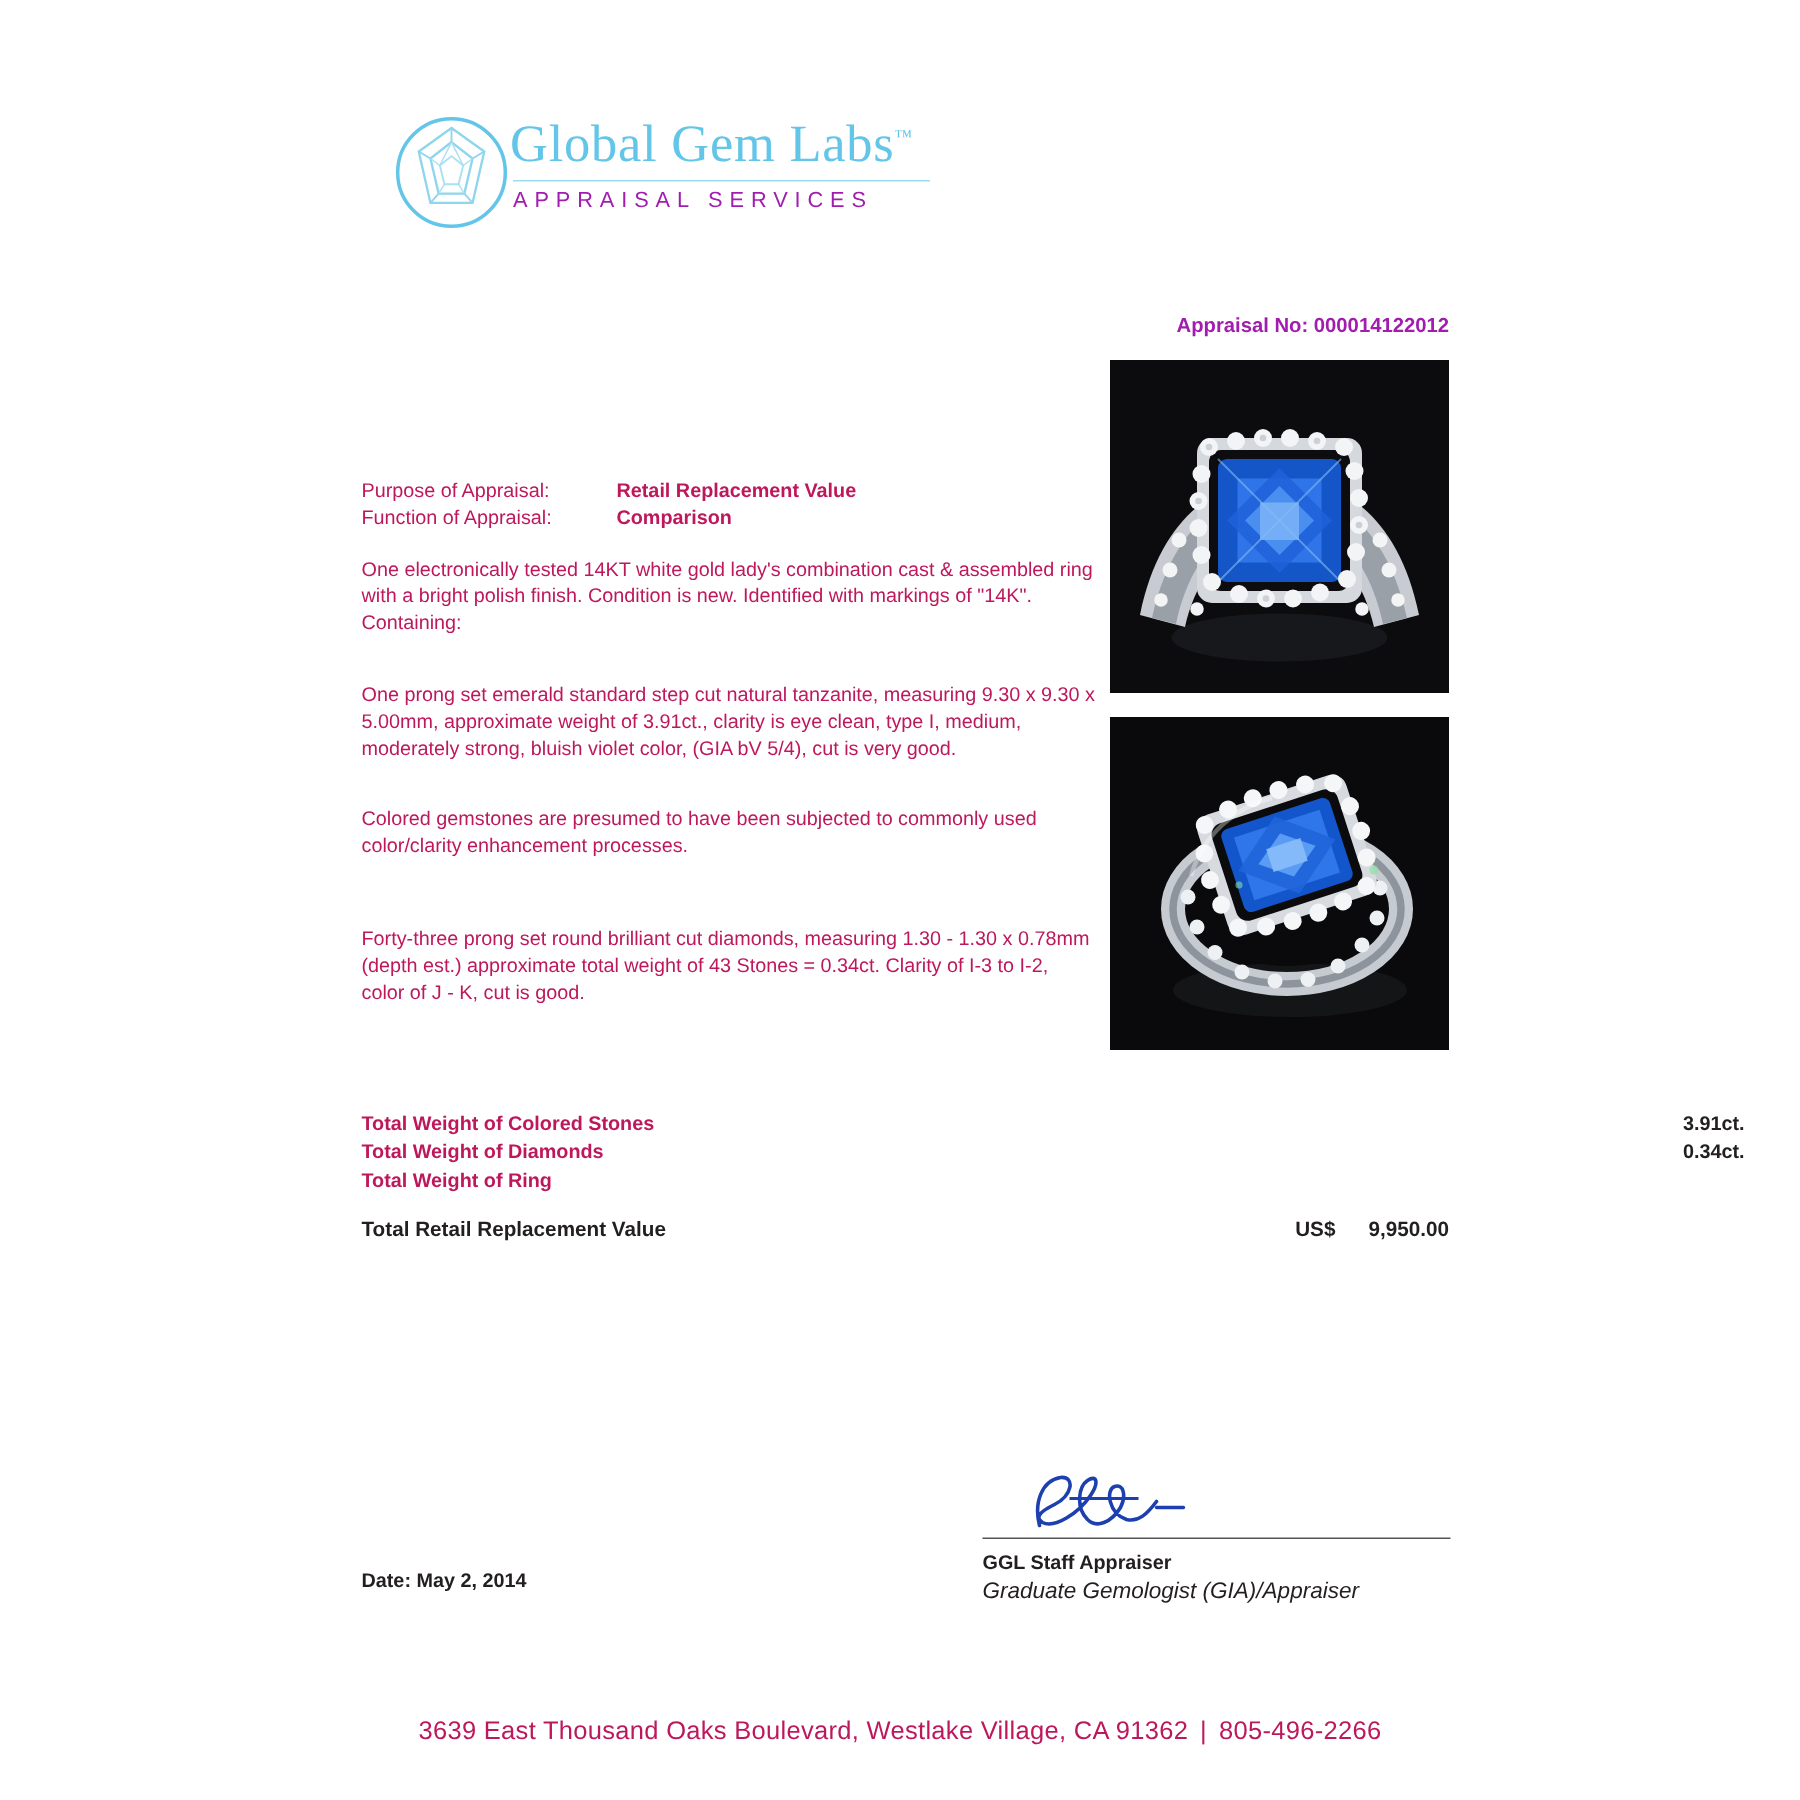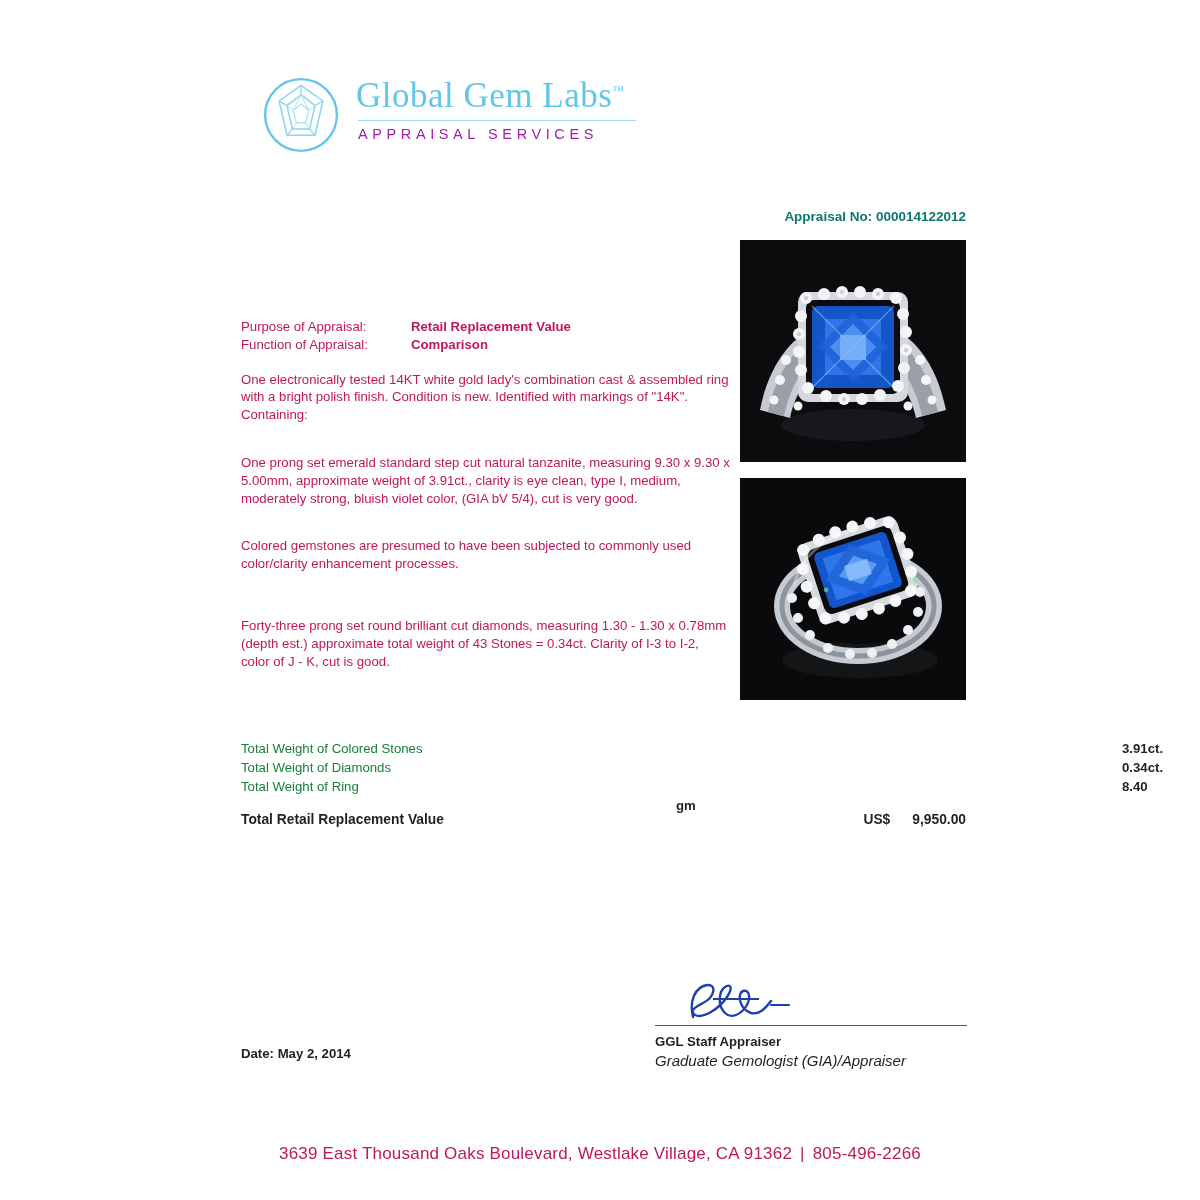--- a/index.html
+++ b/index.html
@@ -28,21 +28,20 @@
     display: flex;
     align-items: flex-start;
   }
   .logo-mark {
     width: 78px;
     height: 78px;
     flex: 0 0 78px;
     margin-top: 4px;
   }
   .logo-text-wrap {
-    margin-left: 16px;
     padding-top: 6px;
   }
   .logo-title {
     font-family: "Liberation Serif", serif;
     font-size: 35px;
     color: #63c6e8;
     letter-spacing: 0.5px;
     line-height: 1.05;
     white-space: nowrap;
   }
@@ -65,21 +64,21 @@
     padding-left: 2px;
   }
 
   
   .appraisal-no {
     position: absolute;
     right: 234px;
     top: 209px;
     font-size: 13.5px;
     font-weight: bold;
-    color: #0f766e;
+    color: #a21caf;
     white-space: nowrap;
   }
 
   
   .photo {
     position: absolute;
     background: #0b0b0d;
     overflow: hidden;
   }
   #photo-1 { left: 740px; top: 240px; width: 226px; height: 222px; }
@@ -121,21 +120,21 @@
     left: 241px;
     top: 739px;
     width: 725px;
     font-size: 13.2px;
     line-height: 19px;
   }
   .totals-row {
     display: flex;
     justify-content: space-between;
   }
-  .totals-row .t-label { color: #15803d; }
+  .totals-row .t-label { color: #be185d; font-weight: bold; }
   .totals-row .t-val {
     font-weight: bold;
     width: 290px;
     text-align: left;
     padding-left: 0;
   }
   .totals-row .t-val-inner { margin-left: 446px; }
 
   .grand {
     position: absolute;
@@ -374,21 +373,20 @@
     <div class="totals-row">
       <div class="t-label">Total Weight of Colored Stones</div>
       <div class="t-val"><span class="t-val-inner" style="font-weight:bold">3.91ct.</span></div>
     </div>
     <div class="totals-row">
       <div class="t-label">Total Weight of Diamonds</div>
       <div class="t-val"><span class="t-val-inner" style="font-weight:bold">0.34ct.</span></div>
     </div>
     <div class="totals-row">
       <div class="t-label">Total Weight of Ring</div>
-      <div class="t-val"><span class="t-val-inner" style="font-weight:bold">8.40 gm</span></div>
     </div>
   </div>
 
   <div class="grand">
     <div>Total Retail Replacement Value</div>
     <div class="g-amt">
       <span>US$</span>
       <span>9,950.00</span>
     </div>
   </div>

